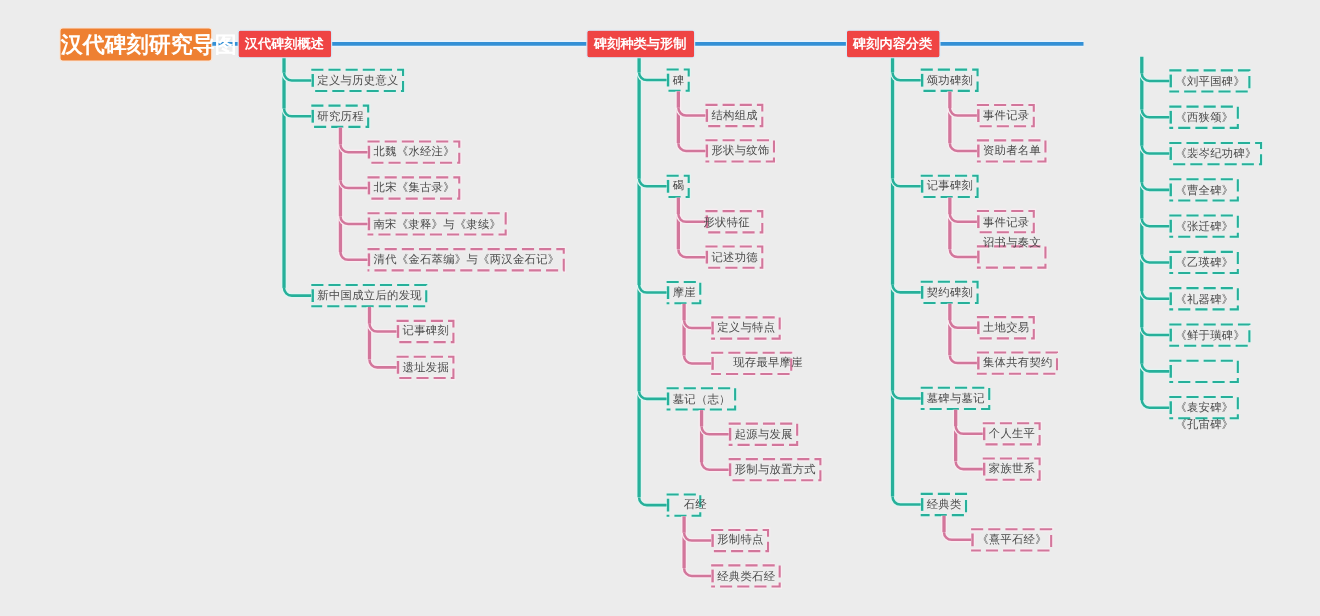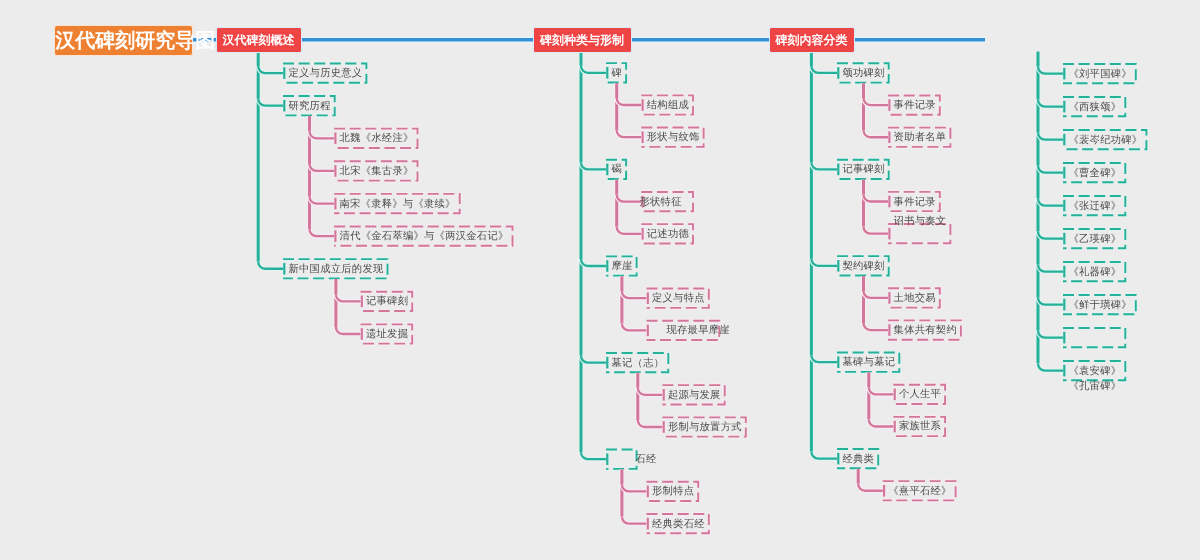--- a/index.html
+++ b/index.html
@@ -421,21 +421,21 @@
       </div>
       <div class="node l2-node" style="left: 606px; top: 352.35px; height: 20.5px;">
         <span>墓记（志）</span>
       </div>
       <div class="node l3-node" style="left: 662.4px; top: 384.55px; height: 20.5px;">
         <span>起源与发展</span>
       </div>
       <div class="node l3-node" style="left: 662.4px; top: 416.75px; height: 20.5px;">
         <span>形制与放置方式</span>
       </div>
-      <div class="node l2-node" style="left: 630px; top: 448.95px; height: 20.5px;">
+      <div class="node l2-node" style="left: 616px; top: 448.95px; height: 20.5px;">
         <span>石经</span>
       </div>
       <div class="node l3-node" style="left: 646.5px; top: 481.15px; height: 20.5px;">
         <span>形制特点</span>
       </div>
       <div class="node l3-node" style="left: 646.5px; top: 513.35px; height: 20.5px;">
         <span>经典类石经</span>
       </div>
       <div class="node l2-node" style="left: 837px; top: 62.7px; height: 20.5px;">
         <span>颂功碑刻</span>

